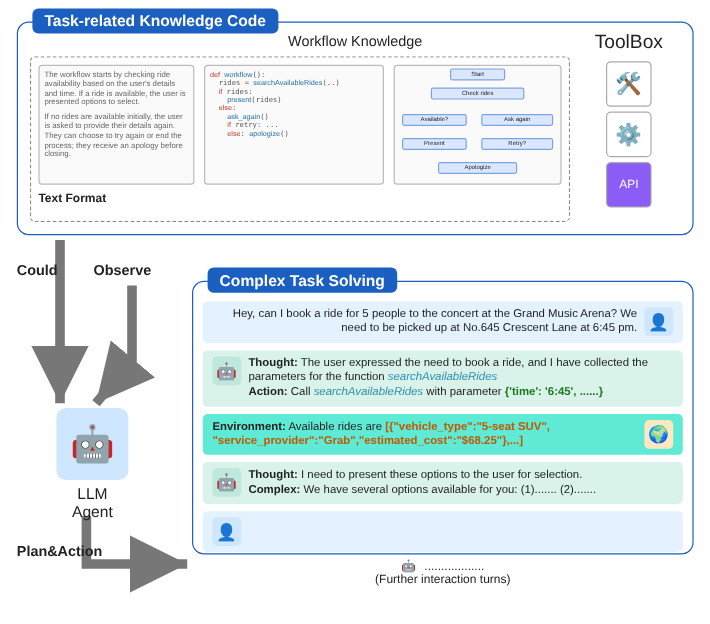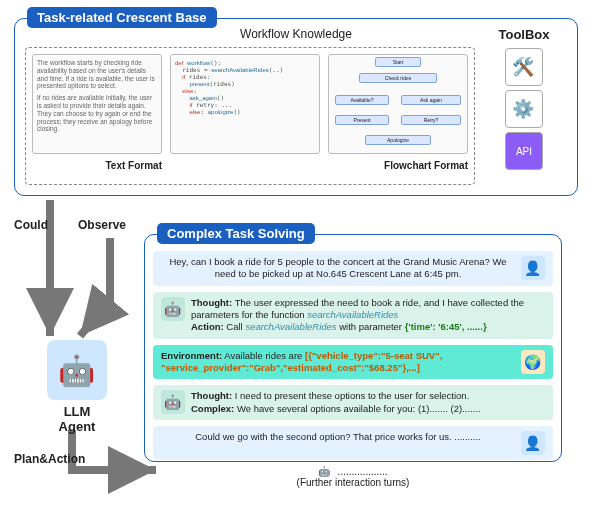--- a/index.html
+++ b/index.html
@@ -7,58 +7,58 @@
   .box-outer{border:1.5px solid #1b5fc0;border-radius:10px;position:absolute}
   .hdr{position:absolute;top:-12px;left:12px;background:#1b5fc0;color:#fff;padding:3px 10px;border-radius:5px;font-weight:bold;font-size:13px}
   
   #kb{left:14px;top:18px;width:564px;height:178px}
   #kb .wfk{position:absolute;top:8px;left:0;width:100%;text-align:center;font-weight:normal;font-size:12px}
   .wf-inner{position:absolute;left:10px;top:28px;width:450px;height:138px;border:1px dashed #888;border-radius:4px}
   .panel{position:absolute;top:6px;height:100px;background:#fafafa;border:1px solid #bbb;border-radius:3px;overflow:hidden;padding:4px}
   .panel.text{left:6px;width:130px}
   .panel.code{left:144px;width:150px}
   .panel.flow{left:302px;width:140px}
-  .lbl{position:absolute;top:112px;font-weight:bold;font-size:10px;text-align:right}
+  .lbl{position:absolute;top:112px;font-weight:bold;font-size:10px;text-align:left}
   .tb-col{position:absolute;right:8px;top:8px;width:90px;text-align:center}
-  .tb-col .t{font-weight:bold;font-size:13px;margin-bottom:6px}
+  .tb-col .t{font-weight:normal;font-size:16px;margin-bottom:6px}
   .tb-icon{width:38px;height:38px;margin:4px auto;border:1px solid #aaa;border-radius:4px;display:flex;align-items:center;justify-content:center;font-size:18px}
   
-  #cts{left:144px;top:234px;width:418px;height:228px}
+  #cts{left:160px;top:234px;width:418px;height:228px}
   .msg{position:relative;margin:6px 8px;padding:5px 8px;border-radius:4px;font-size:9.5px;line-height:1.3;display:flex;gap:6px;align-items:flex-start}
   .avatar{width:24px;height:24px;flex:0 0 24px;border-radius:4px;display:flex;align-items:center;justify-content:center;font-size:14px}
   .msg.user{background:#e4f2ff}
   .msg.user .avatar{background:#cfe6ff;color:#1b5fc0;order:2}
-  .msg.user .body{order:1;text-align:center}
+  .msg.user .body{order:1;text-align:right}
   .msg.bot{background:#d9f2ea}
   .msg.bot .avatar{background:#bfe8dc}
   .msg.env{background:#5eead4}
   .msg.env .avatar{background:#ffe7bf}
   .body{flex:1}
   .k{font-weight:bold}
   .fn{color:#2f8fb0;font-style:italic}
   .jk{color:#c05a00;font-weight:bold}
   .jv{color:#1b7a1b;font-weight:bold}
   .further{text-align:center;font-size:10px;margin-top:4px}
   
   #agent{position:absolute;left:12px;top:340px;width:130px;text-align:center}
   #agent .robot{width:60px;height:60px;margin:0 auto;background:#cfe6ff;border-radius:8px;display:flex;align-items:center;justify-content:center;font-size:30px}
-  #agent .cap{font-weight:bold;font-size:13px;margin-top:4px}
+  #agent .cap{font-weight:normal;font-size:13px;margin-top:4px}
   .al{font-weight:bold;font-size:12px;position:absolute}
   svg.arrows{position:absolute;left:0;top:0;pointer-events:none}
   
   .tiny{font-size:6.5px;color:#666;line-height:1.2}
   .codeline{font-family:Menlo,Consolas,monospace;font-size:6px;color:#555;white-space:pre}
   .codeline .r{color:#c0392b}.codeline .b{color:#2471a3}
   .flowbox{position:absolute;background:#dbe7ff;border:1px solid #7fa3e0;font-size:5px;padding:1px 2px;border-radius:2px;text-align:center}
 </style>
 </head>
 <body>
 
 <div id="kb" class="box-outer">
-  <div class="hdr">Task-related Crescent Base</div>
+  <div class="hdr">Task-related Knowledge Code</div>
   <div class="wfk">Workflow Knowledge</div>
   <div class="wf-inner">
     <div class="panel text">
       <div class="tiny">The workflow starts by checking ride availability based on the user's details and time. If a ride is available, the user is presented options to select.</div>
       <div style="height:4px"></div>
       <div class="tiny">If no rides are available initially, the user is asked to provide their details again. They can choose to try again or end the process; they receive an apology before closing.</div>
     </div>
     <div class="lbl" style="left:6px;width:130px">Text Format</div>
 
     <div class="panel code">
@@ -74,21 +74,20 @@
 
     <div class="panel flow">
       <div class="flowbox" style="left:46px;top:2px;width:46px">Start</div>
       <div class="flowbox" style="left:30px;top:18px;width:78px">Check rides</div>
       <div class="flowbox" style="left:6px;top:40px;width:54px">Available?</div>
       <div class="flowbox" style="left:72px;top:40px;width:60px">Ask again</div>
       <div class="flowbox" style="left:6px;top:60px;width:54px">Present</div>
       <div class="flowbox" style="left:72px;top:60px;width:60px">Retry?</div>
       <div class="flowbox" style="left:36px;top:80px;width:66px">Apologize</div>
     </div>
-    <div class="lbl" style="left:302px;width:140px">Flowchart Format</div>
   </div>
 
   <div class="tb-col">
     <div class="t">ToolBox</div>
     <div class="tb-icon">🛠️</div>
     <div class="tb-icon">⚙️</div>
     <div class="tb-icon" style="background:#8b5cf6;color:#fff;font-size:10px;font-weight:normal">API</div>
   </div>
 </div>
 
@@ -151,21 +150,20 @@
     <div class="avatar">🤖</div>
     <div class="body">
       <span class="k">Thought:</span>
       <span>I need to present these options to the user for selection.</span><br>
       <span class="k">Complex:</span>
       <span>We have several options available for you: (1)....... (2).......</span>
     </div>
   </div>
 
   <div class="msg user">
-    <div class="body">Could we go with the second option? That price works for us. ..........</div>
     <div class="avatar">👤</div>
   </div>
 
   <div class="further">
     <span style="margin-right:4px">🤖</span>
     <span style="white-space:pre">..................
 (Further interaction turns)</span>
   </div>
 </div>
 

